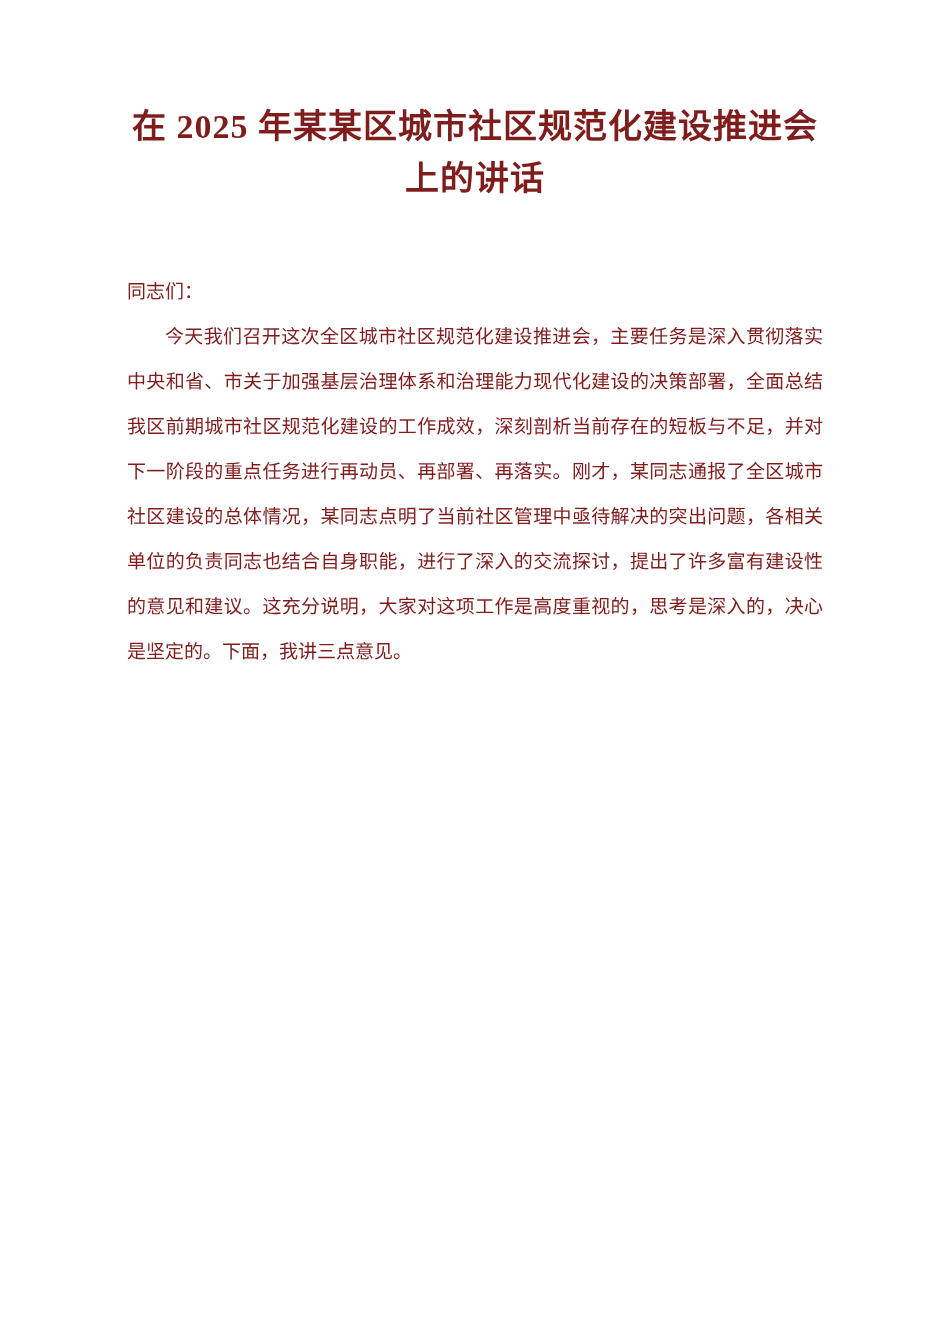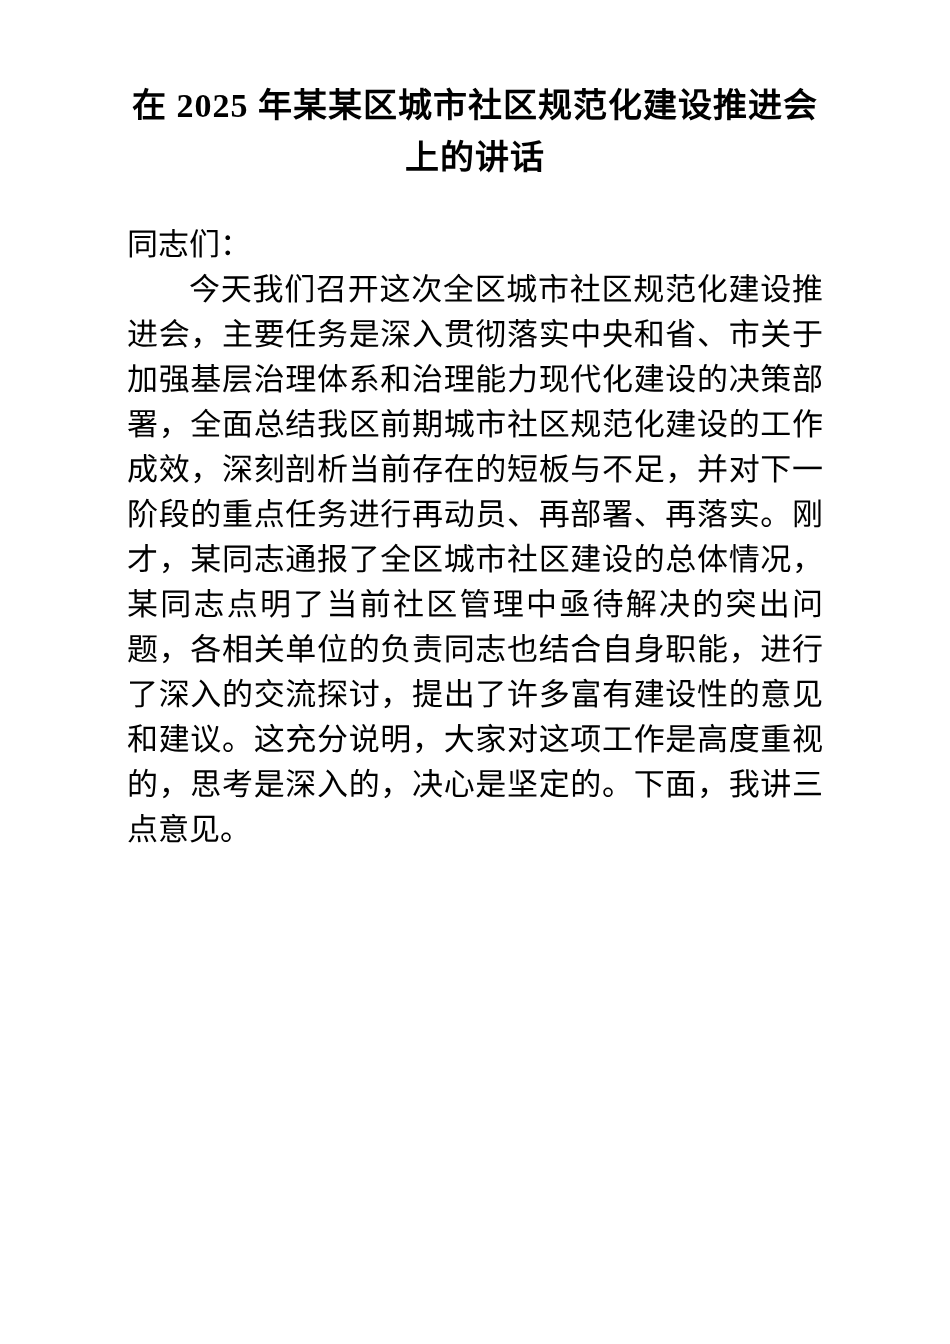--- a/index.html
+++ b/index.html
@@ -6,37 +6,37 @@
     margin: 0;
     padding: 0;
     background: #ffffff;
   }
   .page {
     position: relative;
     width: 950px;
     height: 1239px;
     margin: 0 auto;
     background: #ffffff;
-    color: #000000;
+    color: #7f1d1d;
     overflow: hidden;
     box-sizing: border-box;
-    padding: 80px 127px 0 127px;
+    padding: 101px 127px 0 127px;
   }
   .doc-title {
     font-family: "Liberation Serif", serif;
     font-size: 34px;
     font-weight: bold;
     line-height: 52px;
     text-align: center;
     letter-spacing: 1px;
   }
   .doc-body {
-    margin-top: 38px;
-    font-family: Liberation Sans, sans-serif;
-    font-size: 31px;
+    margin-top: 66px;
+    font-family: Liberation Mono, monospace;
+    font-size: 19px;
     line-height: 45px;
   }
   .para {
     margin: 0;
     text-align: justify;
     text-indent: 2em;
     word-break: break-all;
   }
   .para.salutation {
     text-indent: 0;

